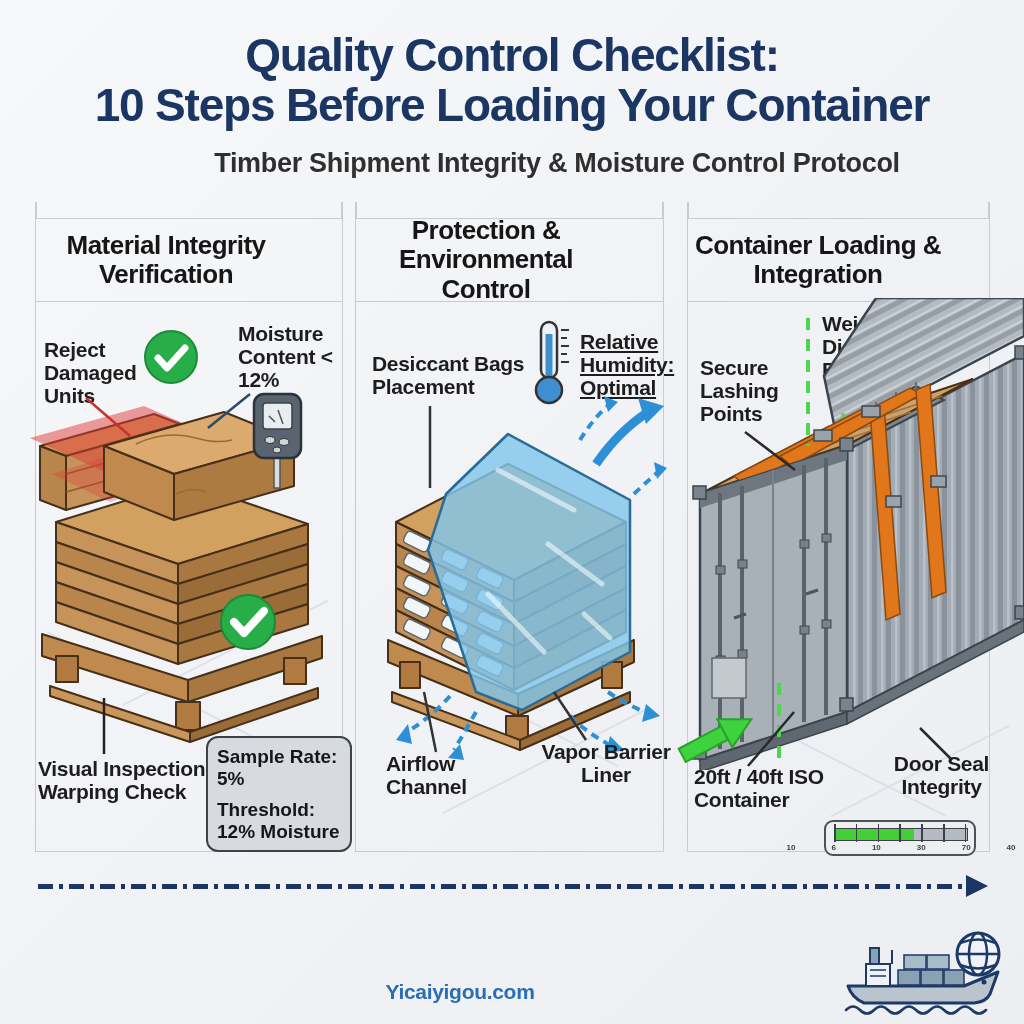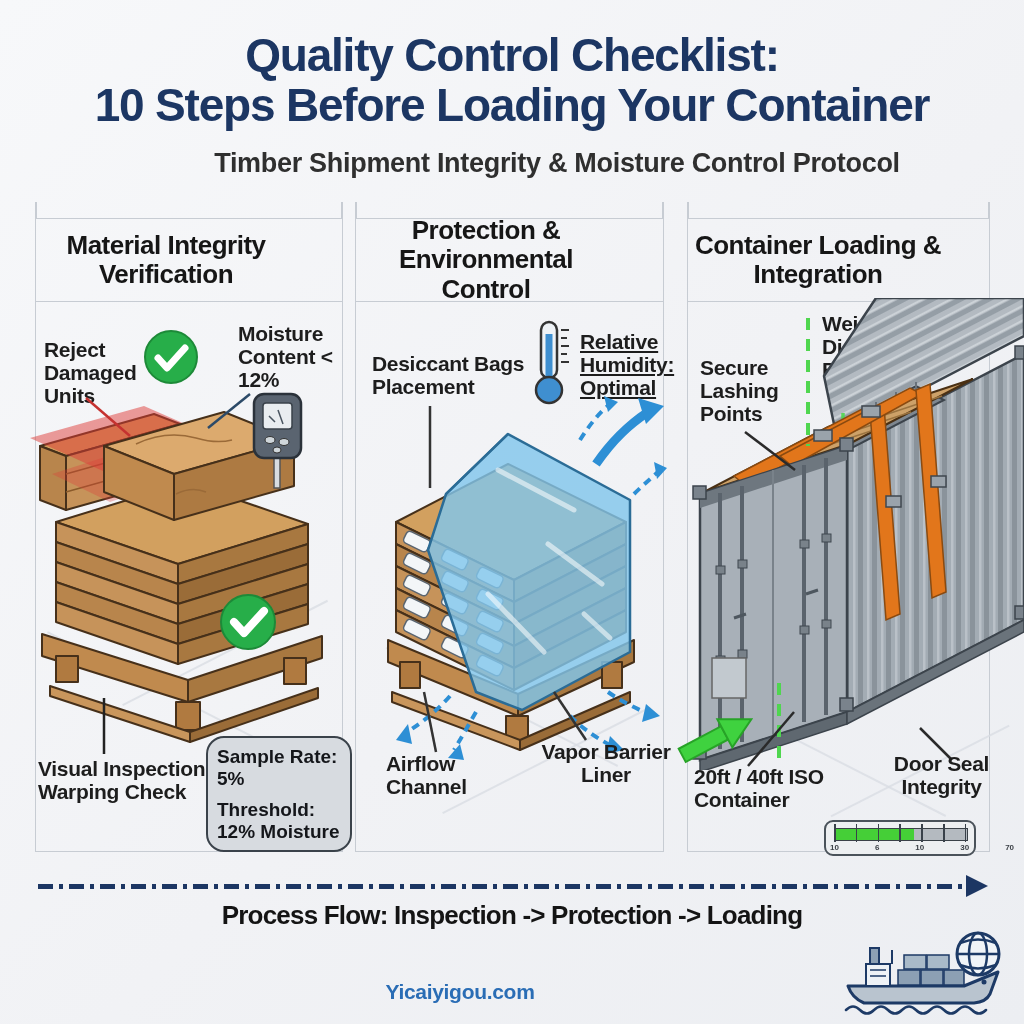--- a/index.html
+++ b/index.html
@@ -12,29 +12,29 @@
     font-weight:bold;font-size:46px;line-height:50px;letter-spacing:-1.2px;color:#1c3663;}
   .subtitle{position:absolute;left:0;top:148px;width:1024px;text-align:center;
     font-weight:600;font-size:27px;letter-spacing:-0.3px;color:#2f2f2f;padding-left:45px;}
   .col-box{position:absolute;top:218px;height:634px;border:1.5px solid #c7ccd3;box-sizing:border-box;background:transparent;}
   .col-hdr{height:82px;border-bottom:1.5px solid #c7ccd3;display:flex;align-items:center;}
   .col-hdr span{display:block;text-align:center;font-weight:bold;font-size:26px;line-height:1.12;letter-spacing:-0.5px;color:#161616;max-width:260px;}
   .vtick{position:absolute;top:202px;width:1.5px;height:17px;background:#c7ccd3;}
   .guide{position:absolute;height:1.5px;background:#d9dde3;opacity:.8;}
   .label{position:absolute;font-weight:bold;font-size:21px;line-height:1.1;letter-spacing:-0.3px;color:#1d1d1d;}
   .info-box{position:absolute;left:206px;top:736px;width:124px;padding:8px 9px;background:#d7dbe0;
-    border:2px solid #3a424a;border-radius:18px;font-weight:bold;font-size:19px;line-height:1.15;color:#14161a;}
+    border:2px solid #3a424a;border-radius:12px;font-weight:bold;font-size:19px;line-height:1.15;color:#14161a;}
   .info-box .gap{height:9px;}
   .gauge{position:absolute;left:824px;top:820px;width:152px;height:36px;background:#edeff1;
     border:2px solid #4a525a;border-radius:9px;box-sizing:border-box;}
   .gauge .bar{position:absolute;left:8px;top:6px;width:132px;height:11px;background:#b4bac0;border:1px solid #3a4148;}
   .gauge .fill{position:absolute;left:0;top:0;height:100%;width:60%;background:#45cf37;}
   .gauge .ticks{position:absolute;left:8px;top:2px;width:132px;height:18px;
     background:repeating-linear-gradient(90deg,#39414a 0 1.5px,transparent 1.5px 21.8px);}
-  .gauge .nums{position:absolute;left:4px;top:21px;width:142px;display:flex;justify-content:flex-start;
+  .gauge .nums{position:absolute;left:4px;top:21px;width:142px;display:flex;justify-content:center;
     font-size:8px;font-weight:bold;color:#3a3f45;gap:36px;}
   .flow-line{position:absolute;left:38px;top:884px;width:930px;height:5px;
     background:repeating-linear-gradient(90deg,#1c3663 0 15px,transparent 15px 21px,#1c3663 21px 25px,transparent 25px 31px);}
   .flow-head{position:absolute;left:966px;top:875px;width:0;height:0;
     border-top:11px solid transparent;border-bottom:11px solid transparent;border-left:22px solid #1c3663;}
   .flow-text{position:absolute;left:122px;top:900px;width:780px;text-align:center;
     font-weight:bold;font-size:26px;letter-spacing:-0.8px;color:#141414;}
   .site{position:absolute;left:300px;top:980px;width:320px;text-align:center;
     font-weight:600;font-size:21px;color:#2a6db5;letter-spacing:-0.3px;}
   svg{display:block;}
@@ -334,21 +334,20 @@
       <span>6</span>
       <span>10</span>
       <span>30</span>
       <span>70</span>
       <span>40</span>
     </div>
   </div>
 
   <div class="flow-line"></div>
   <div class="flow-head"></div>
-  <div class="flow-text">Process Flow: Inspection -&gt; Protection -&gt; Loading</div>
 
   <div class="site">Yicaiyigou.com</div>
   <svg style="position:absolute;left:842px;top:930px" width="170" height="88" viewBox="0 0 170 88">
     <g>
       <circle cx="136" cy="24" r="21" fill="#f0f4f8" stroke="#1d3a66" stroke-width="3"></circle>
       <ellipse cx="136" cy="24" rx="9" ry="21" fill="none" stroke="#1d3a66" stroke-width="2.5"></ellipse>
       <path d="M115,24 h42 M118,13 Q136,6 154,13 M118,35 Q136,42 154,35" fill="none" stroke="#1d3a66" stroke-width="2.5"></path>
     </g>
     <g>
       <path d="M6,56 L122,56 L156,42 L148,64 Q144,72 132,73 L22,73 Q10,68 6,56 Z" fill="#b9c4cf" stroke="#1d3a66" stroke-width="3" stroke-linejoin="round"></path>

